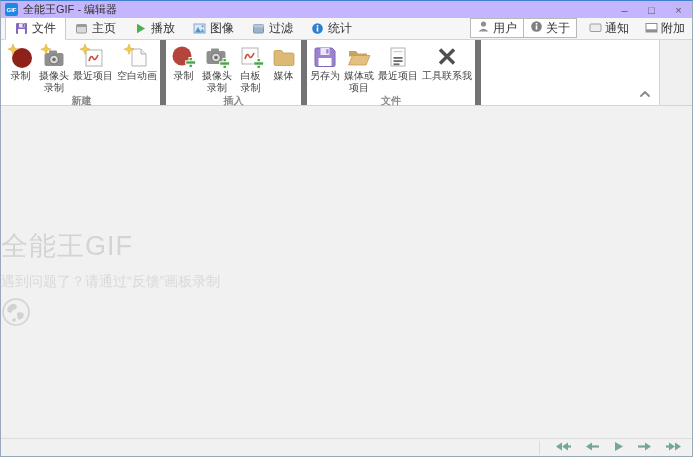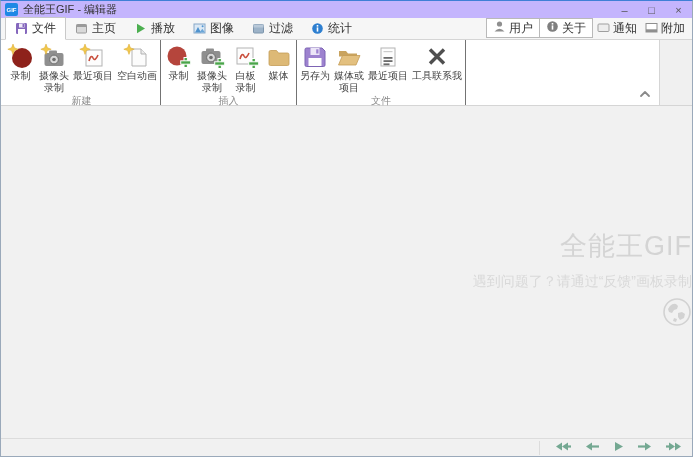--- a/index.html
+++ b/index.html
@@ -13,40 +13,40 @@
   .wtitle { font-size:11px; color:#333; }
   .wctrls { margin-left:auto; display:flex; height:100%; }
   .wbtn { width:27px; height:100%; display:flex; align-items:center; justify-content:center; font-size:11px; color:#555; cursor:default; }
 
   
   .tabbar { height:22px; background:#f6f6f6; border-bottom:1px solid #d5d5d5; display:flex; align-items:flex-end; flex:0 0 auto; padding-left:4px; }
   .tabs { display:flex; height:22px; align-items:stretch; }
   .tab { display:flex; align-items:center; gap:4px; padding:0 9px; font-size:12px; color:#333; position:relative; }
   .tab.sel { background:#fff; border:1px solid #c9c9c9; border-bottom:1px solid #fff; margin-bottom:-1px; z-index:2; }
   .ticon { width:13px; height:13px; display:inline-flex; }
-  .tabright { margin-left:auto; display:flex; align-items:center; height:22px; padding-right:3px; gap:0; }
+  .tabright { margin-left:auto; display:flex; align-items:center; height:22px; padding-right:3px; gap:8px; }
   .boxbtns { display:flex; border:1px solid #b9b9b9; background:#fff; height:20px; }
   .boxbtn { display:flex; align-items:center; gap:3px; padding:0 6px; font-size:12px; }
   .boxbtn + .boxbtn { border-left:1px solid #b9b9b9; }
   .flatbtn { display:flex; align-items:flex-end; gap:3px; padding:0 4px; font-size:12px; }
 
   
   .ribbonrow { height:66px; display:flex; flex:0 0 auto; }
   .ribbon { width:659px; background:#fff; border-right:1px solid #d5d5d5; border-bottom:1px solid #d5d5d5; display:flex; position:relative; padding-left:2px; }
   .ribbonfill { flex:1; background:#f0f0f0; border-bottom:1px solid #d5d5d5; }
-  .rgroup { display:flex; flex-direction:column; border-right:1px solid #737373; padding:2px 1px 0 1px; }
+  .rgroup { display:flex; flex-direction:column; border-right:6px solid #737373; padding:2px 1px 0 1px; }
   .rbtns { display:flex; flex:1; }
   .rbtn { min-width:33px; padding:0 2px; display:flex; flex-direction:column; align-items:center; }
   .ricon { height:27px; margin-top:1px; display:flex; align-items:center; }
   .l1,.l2 { font-size:10px; line-height:12px; color:#444; white-space:nowrap; }
-  .rlabel { text-align:center; font-size:10px; color:#8a8a8a; line-height:13px; }
+  .rlabel { text-align:center; font-size:10px; color:#8a8a8a; line-height:13px;font-weight:bold; }
   .collapse { position:absolute; right:6px; bottom:3px; width:16px; height:14px; display:flex; align-items:center; justify-content:center; }
 
   
-  .main { flex:1; background:#f1f1f1; display:flex; flex-direction:column; align-items:flex-end; }
+  .main { flex:1; background:#f1f1f1; display:flex; flex-direction:column; align-items:flex-start; }
   .wm-title { margin-top:122px; font-size:27px; color:#d4d4d4; letter-spacing:1px; }
   .wm-sub { margin-top:9px; font-size:14px; color:#d9d9d9; }
   .wm-globe { margin-top:6px; }
 
   
   .bottombar { height:18px; flex:0 0 auto; background:#f1f1f1; border-top:1px solid #dcdcdc; display:flex; align-items:center; justify-content:flex-end; padding-right:10px; gap:13px; }
   .sep-v { width:1px; height:14px; background:#dcdcdc; margin-right:2px; }
   .pbtn { display:flex; align-items:center; }
 </style>
 </head>

